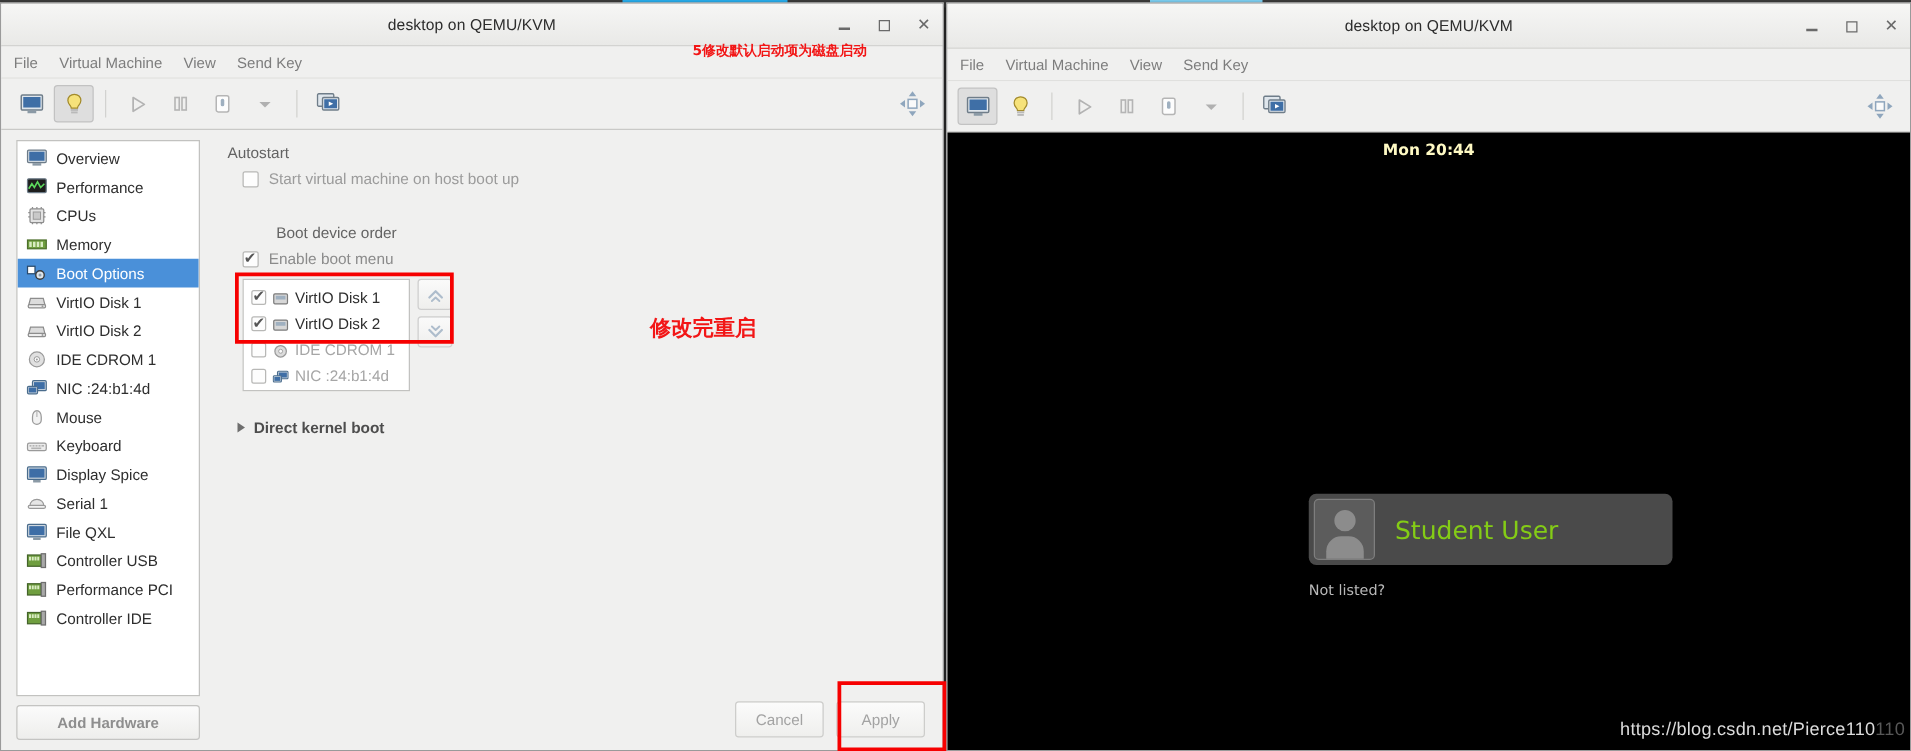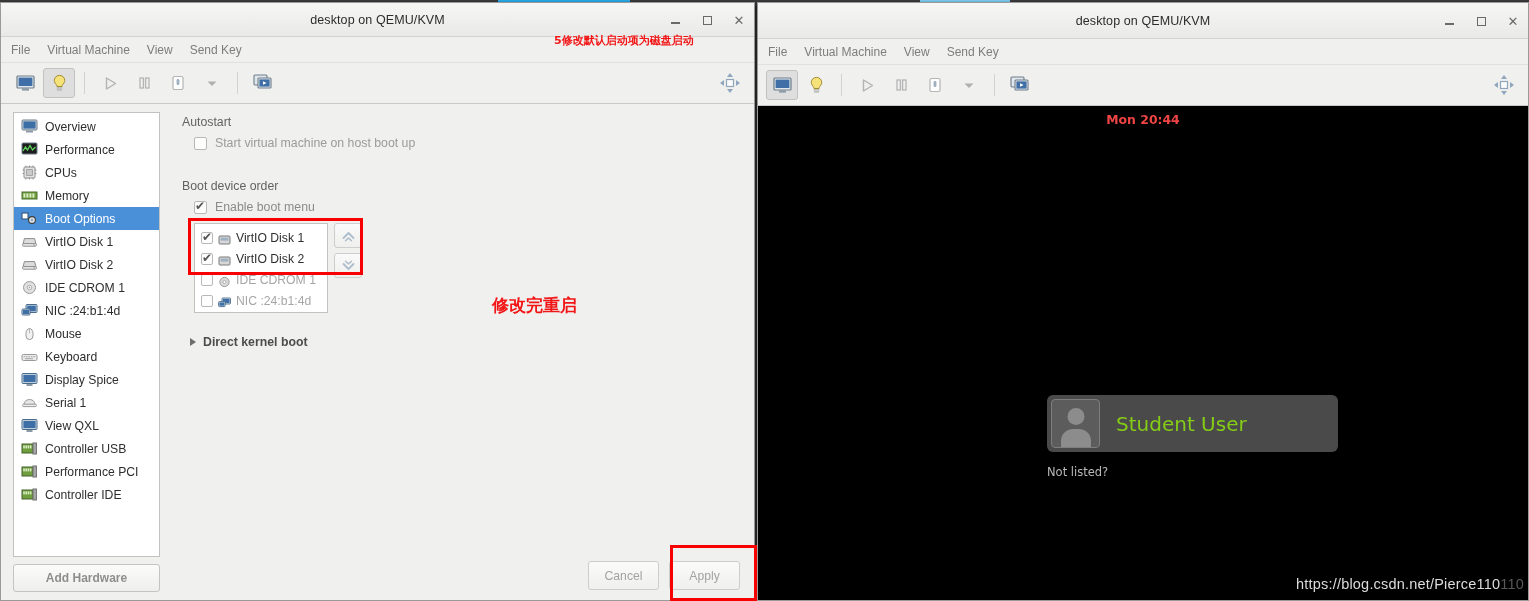--- a/index.html
+++ b/index.html
@@ -151,21 +151,21 @@
   .redtext {
     position: absolute; color: #f21616; font-weight: bold;
     font-family: "DejaVu Sans", sans-serif; white-space: nowrap;
   }
 
   
   #win-right { left: 757px; top: 2px; width: 772px; height: 599px; }
   .vm-screen { flex: 1; background: #000; position: relative; overflow: hidden; }
   .vm-topbar {
     height: 26px; width: 100%; display: flex; align-items: center; justify-content: center;
-    color: #ef4444; font-size: 12.4px; font-weight: bold;
+    color: #fef9c3; font-size: 12.4px; font-weight: bold;
     font-family: "DejaVu Sans", sans-serif;
   }
   .login-wrap { position: absolute; left: 289px; top: 289px; }
   .user-chip {
     width: 291px; height: 57px; border-radius: 6px;
     background: #4a4a4a; display: flex; align-items: center; padding: 4px;
   }
   .avatar {
     width: 49px; height: 49px; border-radius: 4px;
     background: #5c5c5c; border: 1px solid #7e7e7e;
@@ -450,21 +450,21 @@
           </div>
 
           <div class="hwitem">
             <span class="hwicon">
               <svg width="17" height="15" viewBox="0 0 17 15">
                   <rect x="1" y="1.5" width="15" height="10" rx="1" fill="#cfd8e0" stroke="#4a6c8c" stroke-width="1"></rect>
                   <rect x="2.4" y="2.9" width="12.2" height="7.2" fill="#3e6ea6"></rect>
                   <rect x="5.5" y="12" width="6" height="2" fill="#8b9aa6"></rect>
                 </svg>
             </span>
-            <span>View QXL</span>
+            <span>File QXL</span>
           </div>
 
           <div class="hwitem">
             <span class="hwicon">
               <svg width="17" height="15" viewBox="0 0 17 15">
                   <rect x="1" y="3" width="11" height="9" fill="#6f9e3f" stroke="#44632a" stroke-width="1"></rect>
                   <g fill="#d9ecc2">
                     <rect x="2.2" y="4.4" width="1.6" height="3"></rect>
                     <rect x="4.4" y="4.4" width="1.6" height="3"></rect>
                     <rect x="6.6" y="4.4" width="1.6" height="3"></rect>
@@ -513,21 +513,21 @@
       </div>
 
       <div class="content-col">
 
         <div class="sec-title">Autostart</div>
         <div class="chk-row">
           <span class="chkbox"></span>
           <span class="chk-label">Start virtual machine on host boot up</span>
         </div>
 
-        <div class="sec-title" style="margin-top:29px;">Boot device order</div>
+        <div class="sec-title" style="margin-top:29px;margin-left:39px;">Boot device order</div>
         <div class="chk-row">
           <span class="chkbox checked"></span>
           <span class="chk-label dark">Enable boot menu</span>
         </div>
 
         <div class="boot-area">
           <div class="boot-list">
 
             <div class="boot-item">
               <span class="chkbox checked"></span>
@@ -707,19 +707,19 @@
       </div>
 
       <div class="watermark">
         <span>https://blog.csdn.net/Pierce110</span><span class="faded">110</span>
       </div>
     </div>
   </div>
 
   <div class="redtext" style="left:554px; top:33px; font-size:11px;">5修改默认启动项为磁盘启动</div>
 
-  <div class="redtext" style="left:492px; top:251px; font-size:17px;margin-top:43px;">修改完重启</div>
+  <div class="redtext" style="left:520px; top:251px; font-size:17px;">修改完重启</div>
 
   <div class="redbox" style="left:188px; top:218px; width:175px; height:57px;"></div>
 
   <div class="redbox" style="left:670px; top:545px; width:87px; height:56px;"></div>
 
 </div>
 
 </body></html>

